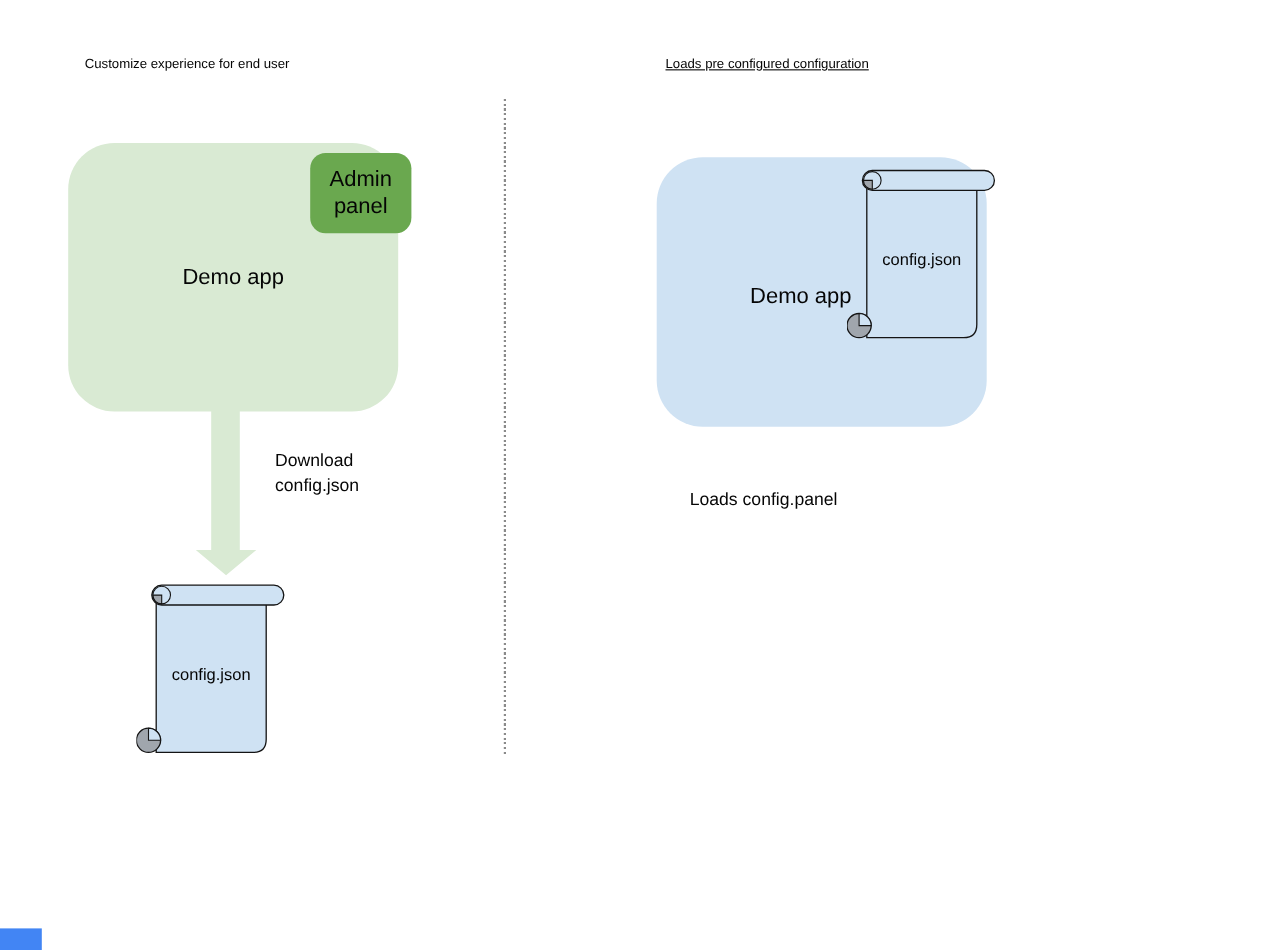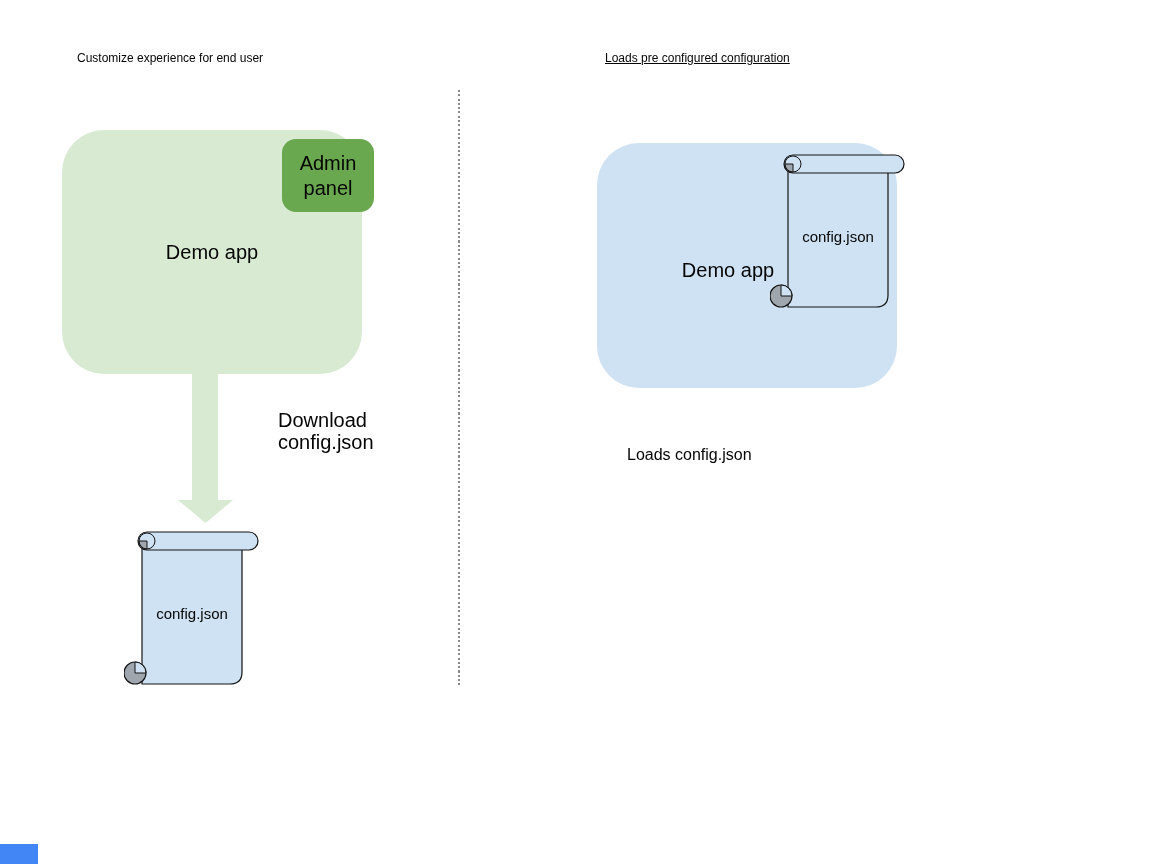--- a/index.html
+++ b/index.html
@@ -18,21 +18,21 @@
   .abs{position:absolute;}
   .heading{font-size:12px;line-height:19px;color:var(--text);white-space:nowrap;}
   .app-box{border-radius:42px;display:flex;align-items:center;justify-content:center;}
   .admin-app{left:62px;top:130px;width:300px;height:244px;background:var(--light-green);}
   .demo-app{left:597px;top:143px;width:300px;height:245px;background:var(--light-blue);}
   .app-label{font-size:20px;color:var(--text);white-space:nowrap;}
   .demo-label{left:728px;top:270px;transform:translate(-50%,-50%);}
   .admin-panel{left:282px;top:139px;width:92px;height:73px;border-radius:14px;
     background:var(--dark-green);display:flex;align-items:center;justify-content:flex-start;
     text-align:center;font-size:20px;line-height:25px;color:var(--text);}
-  .download-label{left:250px;top:409px;font-size:20px;line-height:22px;margin-left:28px;}
+  .download-label{left:250px;top:409px;font-size:16px;line-height:22px;}
   .caption{left:627px;top:446px;font-size:16px;}
   .divider{left:458px;top:90px;width:1.5px;height:596px;
     background:repeating-linear-gradient(to bottom,var(--divider-grey) 0px,var(--divider-grey) 2px,transparent 2px,transparent 4.3px);}
   .scroll-label{width:100px;text-align:center;font-size:15px;color:var(--text);}
   .scroll-label.left{left:142px;top:605px;}
   .scroll-label.right{left:788px;top:228px;}
   .arrow-svg{left:170px;top:370px;}
   .scroll-svg-left{left:124px;top:526px;}
   .scroll-svg-right{left:770px;top:149px;}
   .corner-marker{left:0;top:844px;width:38px;height:20px;background:var(--corner-marker-blue);}
@@ -81,17 +81,17 @@
   <svg class="abs scroll-svg-right" width="140" height="162" viewBox="0 0 140 162">
     <path d="M18 15 H118 V146 Q118 158 106 158 L18 158 Z" style="fill:var(--light-blue);stroke:var(--outline);stroke-width:1.2;"></path>
     <circle cx="11" cy="147" r="11" style="fill:var(--scroll-roll-grey);stroke:var(--outline);stroke-width:1.2;"></circle>
     <path d="M11 147 L11 136 A11 11 0 0 1 22 147 Z" style="fill:var(--light-blue);stroke:var(--outline);stroke-width:1;"></path>
     <rect x="14" y="6" width="120" height="18" rx="9" style="fill:var(--light-blue);stroke:var(--outline);stroke-width:1.2;"></rect>
     <circle cx="23" cy="15" r="8" style="fill:var(--light-blue);stroke:var(--outline);stroke-width:1;"></circle>
     <path d="M23 15 L23 23 A8 8 0 0 1 15 15 Z" style="fill:var(--scroll-roll-grey);stroke:var(--outline);stroke-width:1;"></path>
   </svg>
   <div class="abs scroll-label right">config.json</div>
 
-  <div class="abs caption">Loads config.json</div>
+  <div class="abs caption">Loads config.panel</div>
 
   <div class="abs corner-marker"></div>
 
 </div>
 
 </body></html>

